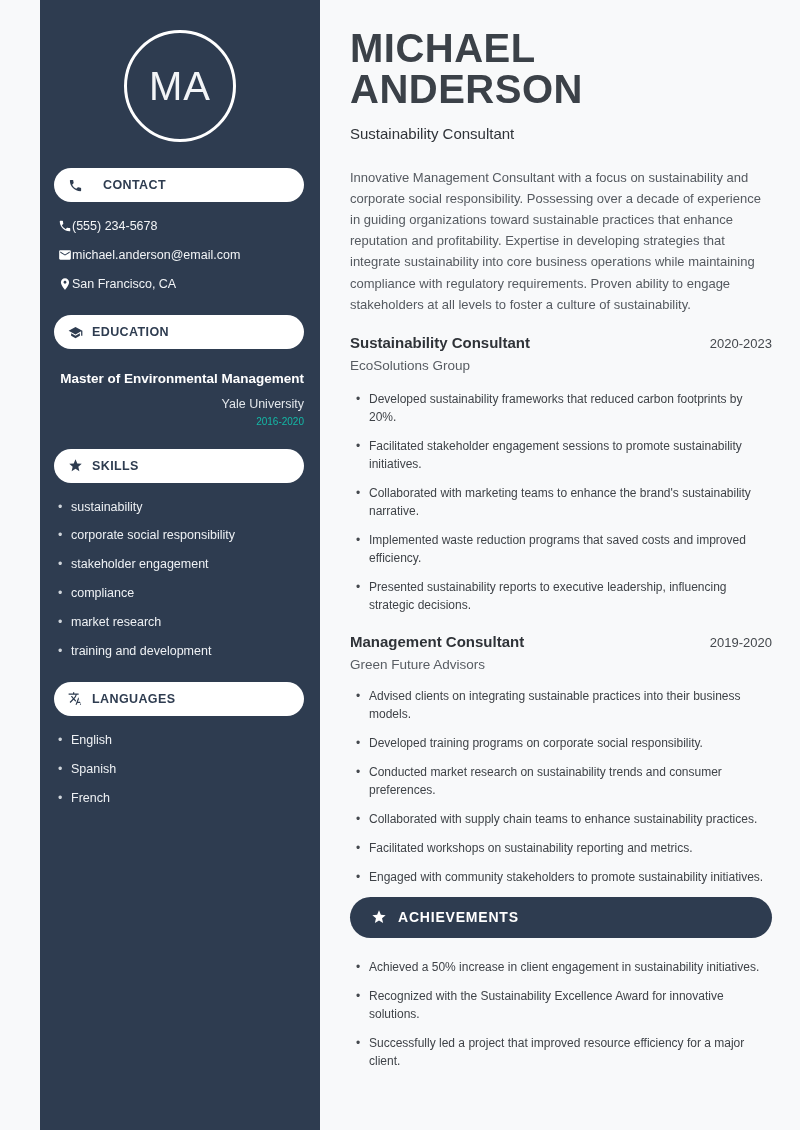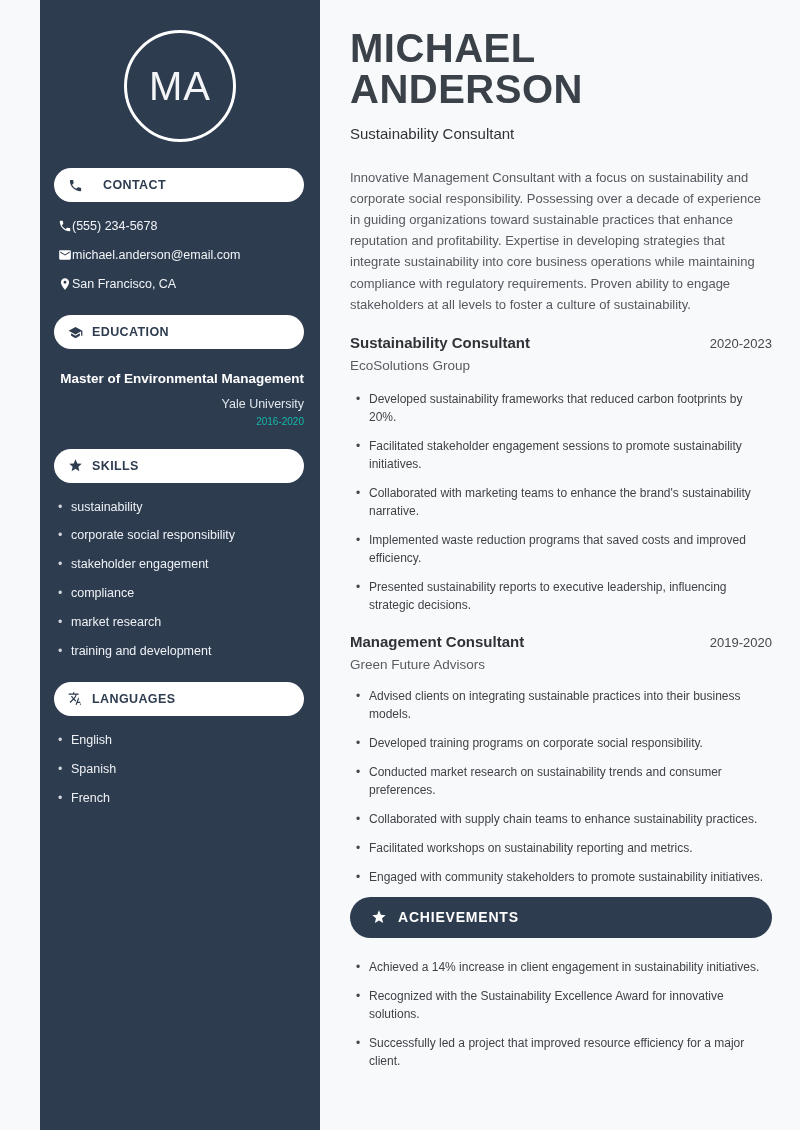--- a/index.html
+++ b/index.html
@@ -223,18 +223,18 @@
     </ul>
   </section>
 
   <div class="section-pill" style="margin-top:10px;">
     <svg viewBox="0 0 24 24">
         <path d="M12 17.27L18.18 21l-1.64-7.03L22 9.24l-7.19-.61L12 2 9.19 8.63 2 9.24l5.46 4.73L5.82 21z"></path>
       </svg>
     <span>ACHIEVEMENTS</span>
   </div>
   <ul class="bullets" style="margin-top:20px;">
-    <li>Achieved a 14% increase in client engagement in sustainability initiatives.</li>
+    <li>Achieved a 50% increase in client engagement in sustainability initiatives.</li>
     <li>Recognized with the Sustainability Excellence Award for innovative solutions.</li>
     <li>Successfully led a project that improved resource efficiency for a major client.</li>
   </ul>
 
 </main>
 
 </body></html>

